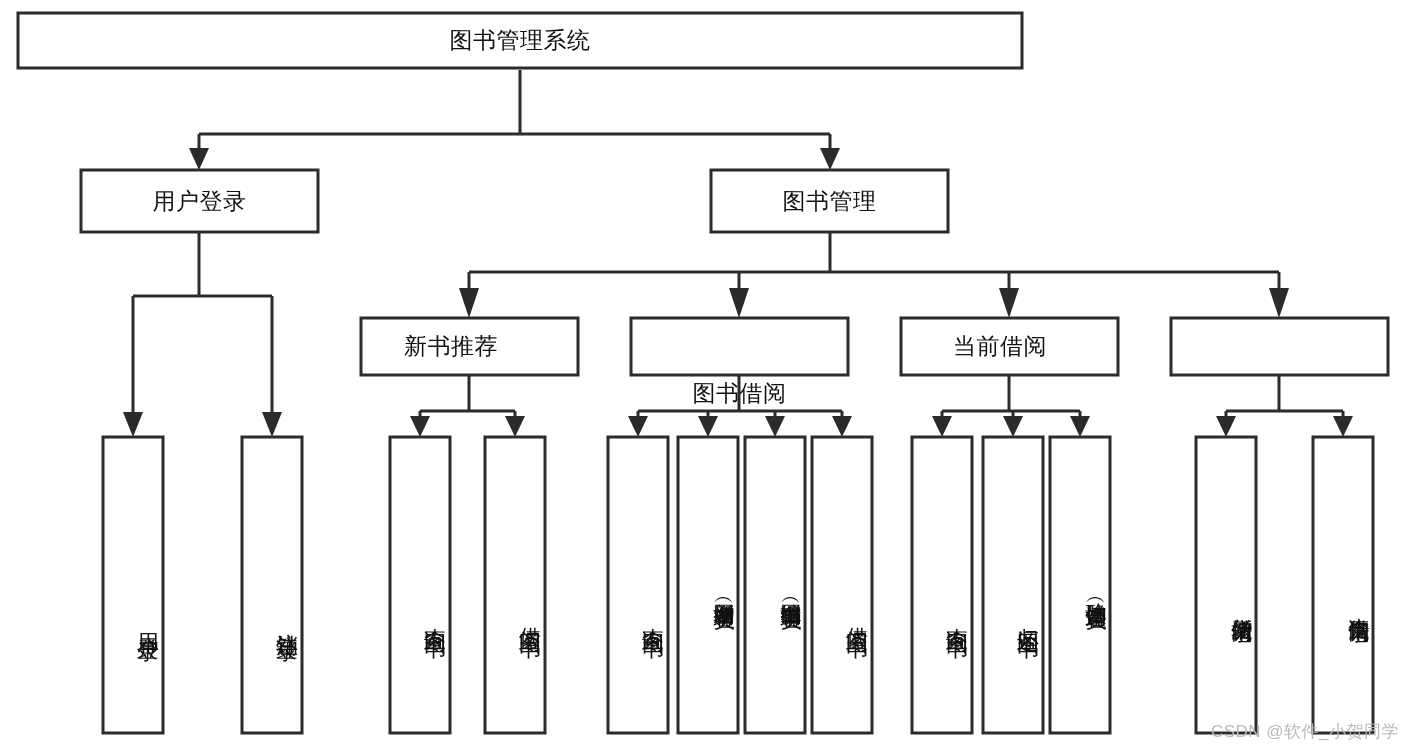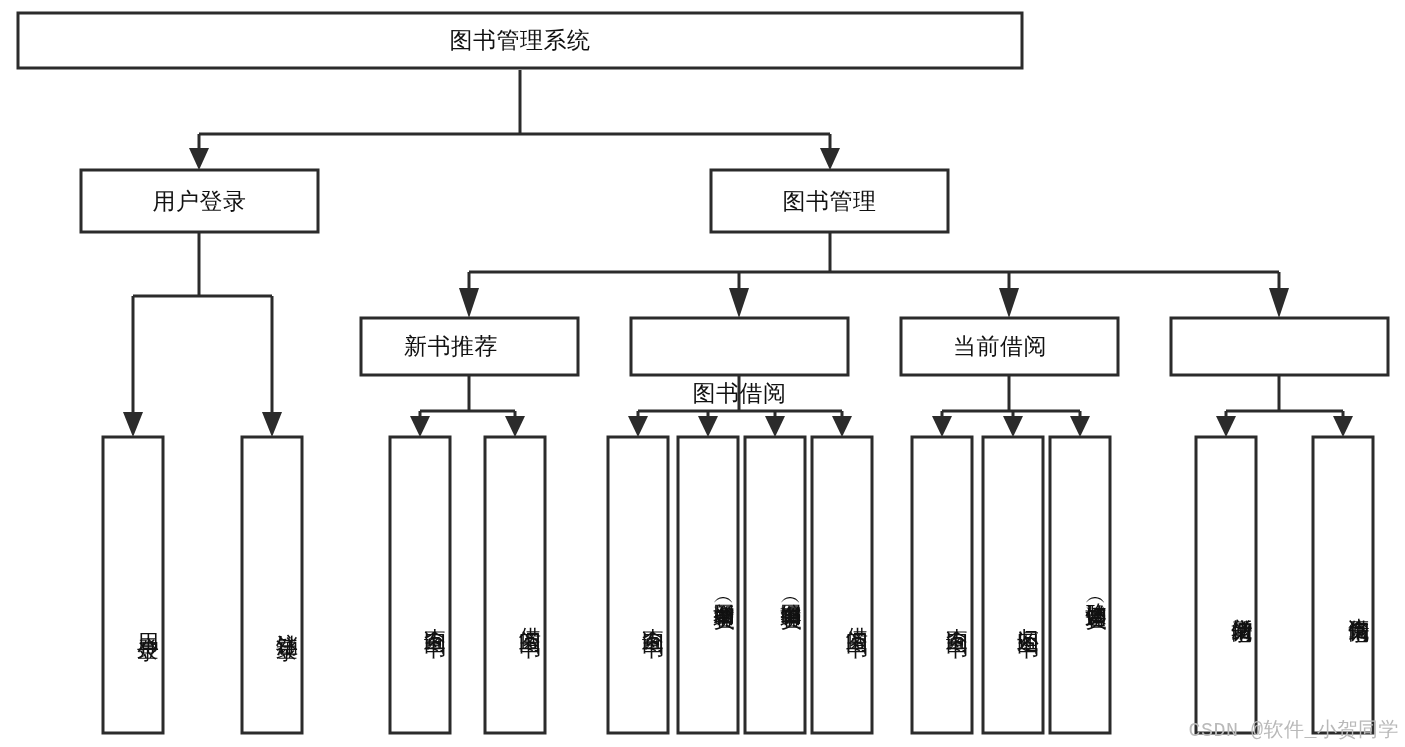--- a/index.html
+++ b/index.html
@@ -67,23 +67,23 @@
     box-sizing: border-box;
   }
   .node-label.vert.tall {
     font-size: 21px;
     letter-spacing: 1px;
   }
   #watermark {
     position: absolute;
     right: 6px;
     bottom: 4px;
-    font-size: 20px;
+    font-size: 17px;
     color: #b9b9b9;
-    font-family: Liberation Mono, monospace;
+    font-family: Liberation Sans, sans-serif;
     white-space: nowrap;
     letter-spacing: 0.5px;
   }
 </style>
 </head>
 <body>
 
 <div id="diagram-root">
 
   <svg class="flow" viewBox="0 0 1405 747">

